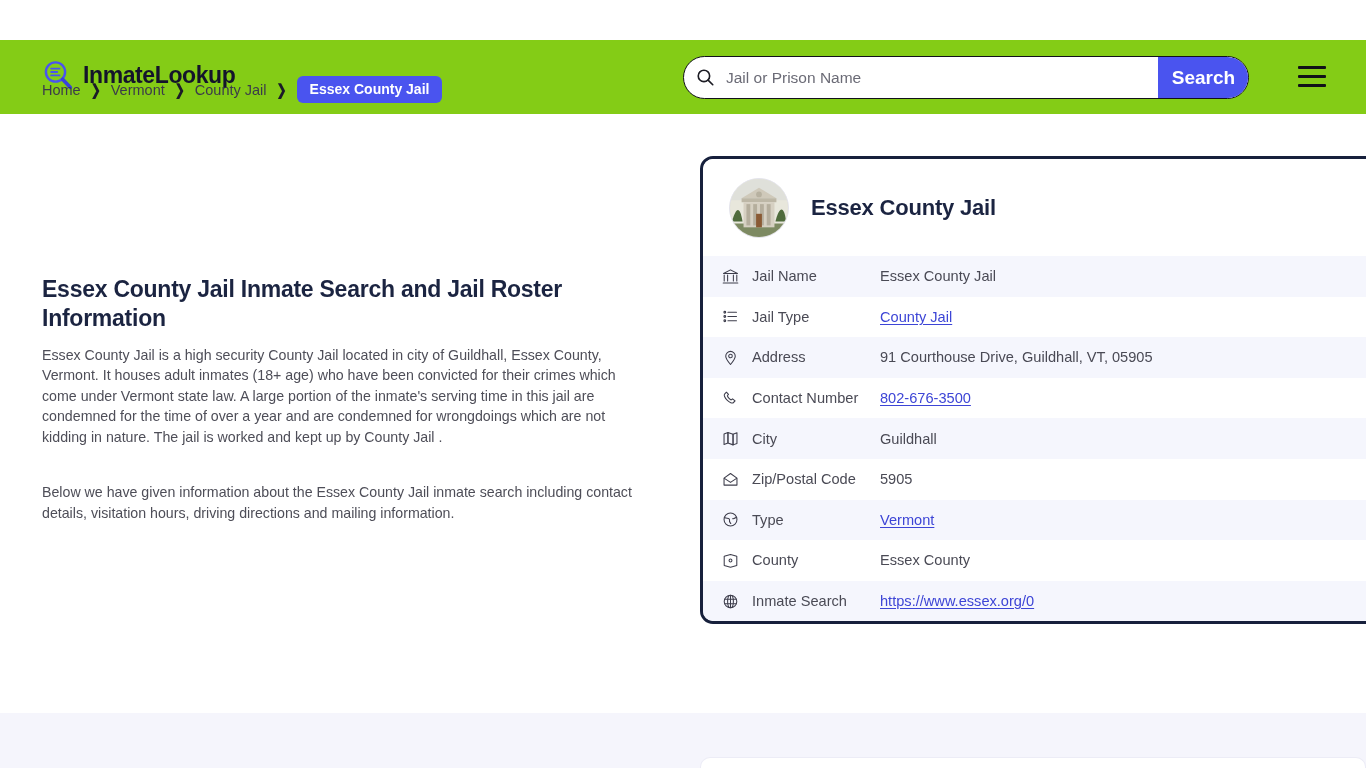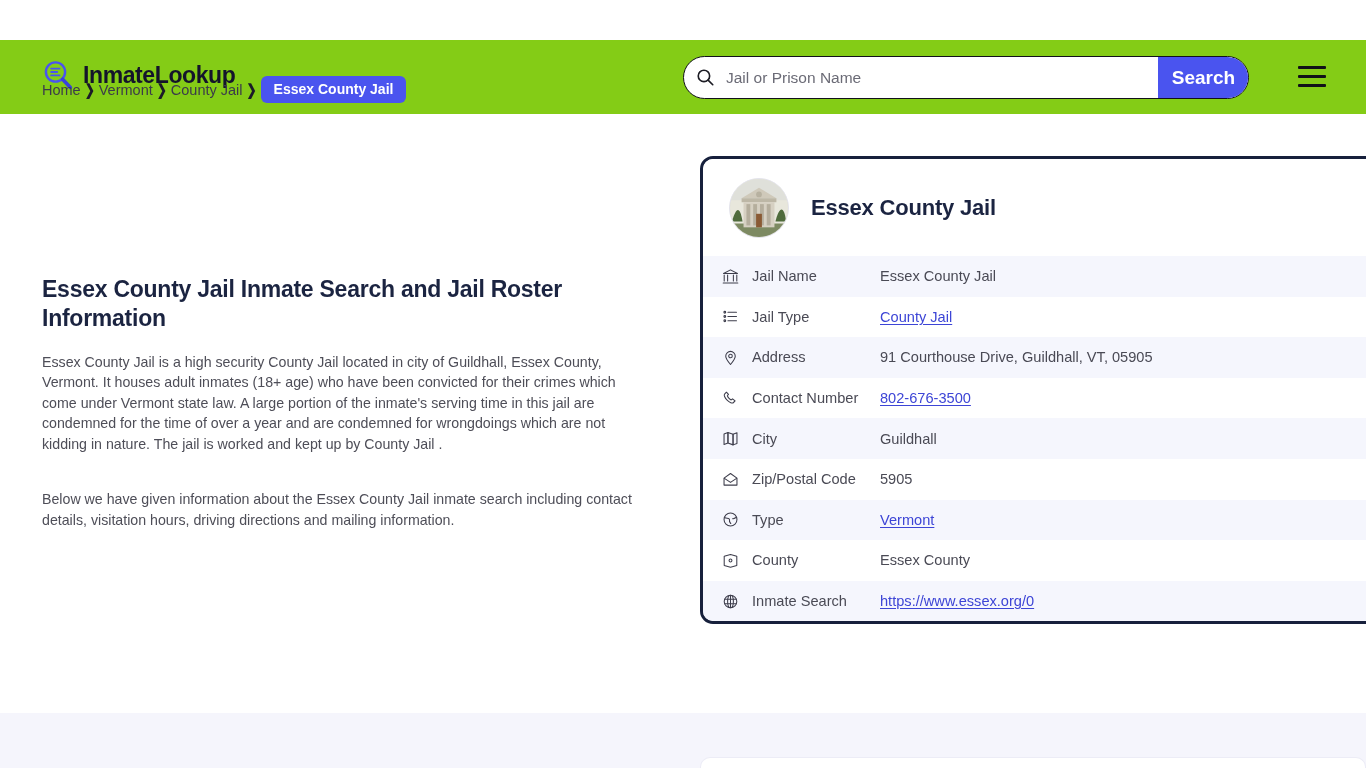--- a/index.html
+++ b/index.html
@@ -109,21 +109,21 @@
     border-radius: 1px;
   }
 
   
   .breadcrumb {
     position: absolute;
     left: 42px;
     top: 76px;
     display: flex;
     align-items: center;
-    gap: 4px;
+    gap: 10px;
     font-size: 14.5px;
   }
   .bc-link {
     color: #3b3b4a;
     text-decoration: none;
     font-weight: 500;
   }
   .bc-sep {
     color: #1b1b28;
     font-size: 12px;
@@ -151,21 +151,21 @@
   }
   .page-title {
     font-size: 23px;
     font-weight: 700;
     color: #1b2441;
     line-height: 1.26;
     letter-spacing: -0.25px;
     max-width: 560px;
   }
   .para {
-    margin-top: 19px;
+    margin-top: 12px;
     font-size: 14.2px;
     line-height: 1.44;
     color: #4e4e58;
     max-width: 596px;
   }
   .para.second { margin-top: 35px; }
 
   
   .info-card {
     position: absolute;

